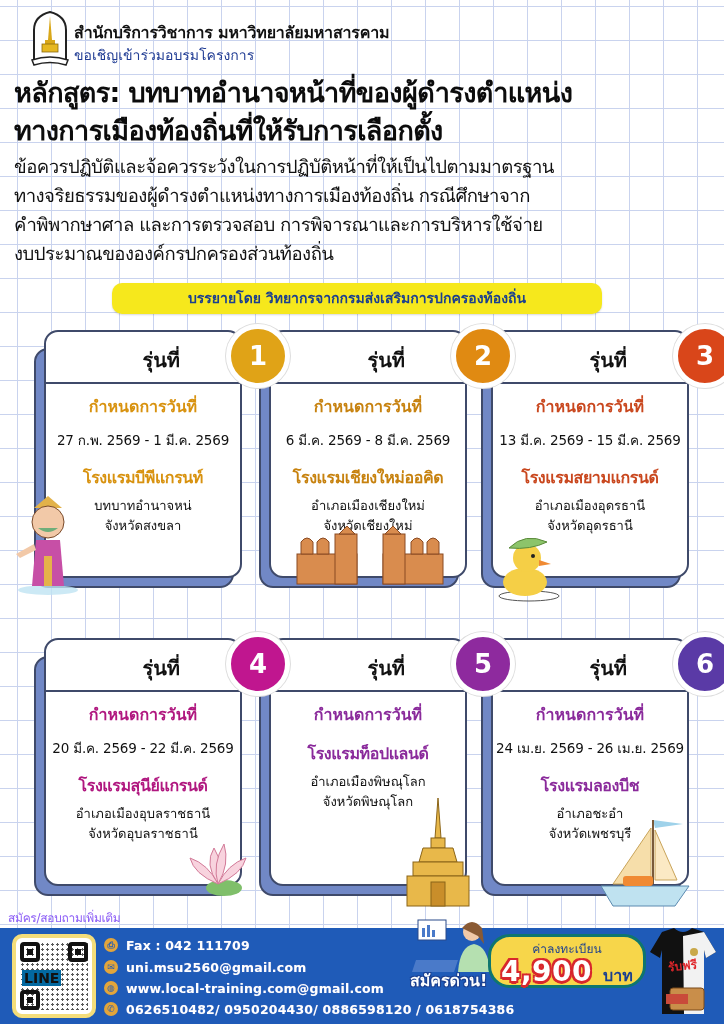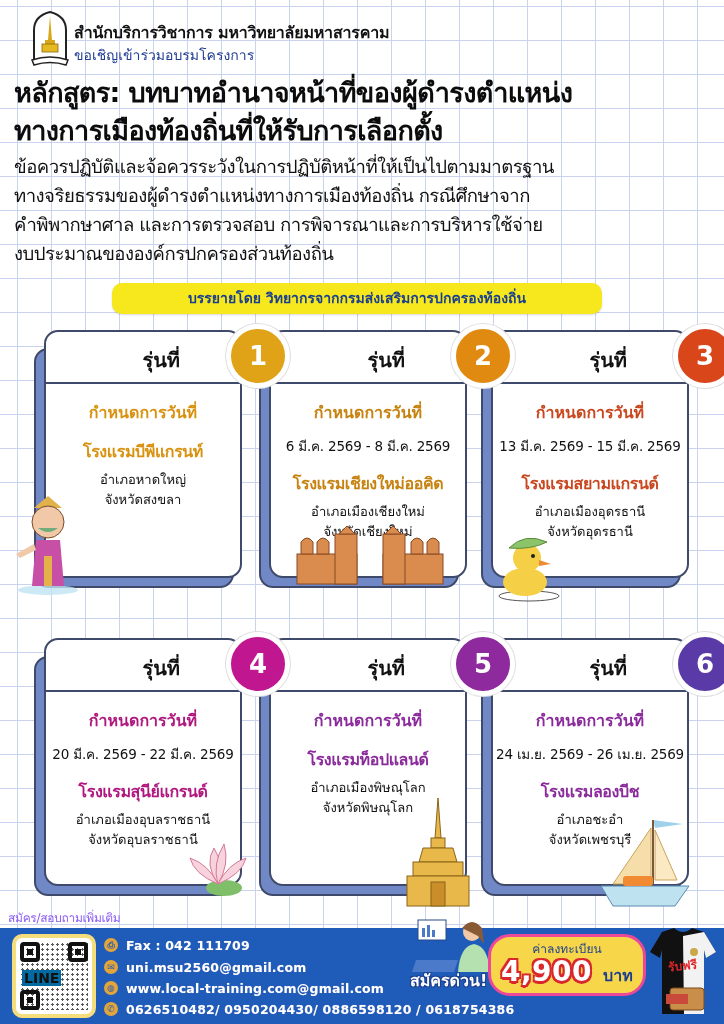--- a/index.html
+++ b/index.html
@@ -40,21 +40,21 @@
     background: #fff; border: 2px solid #3f4a6a; border-radius: 14px; overflow: hidden;
   }
   .card .head { height: 52px; border-bottom: 2px solid #3f4a6a; position: relative; }
   .card .round-label { position: absolute; right: 60px; top: 12px; font-size: 20px; font-weight: bold; color: #111; }
   .card .badge {
     position: absolute; right: -14px; top: -10px; width: 64px; height: 64px; border-radius: 50%;
     border: 5px solid #fff; box-shadow: 0 0 0 1px #ddd;
     color: #fff; font-weight: bold; font-size: 26px; text-align: center; line-height: 54px;
     z-index: 3;
   }
-  .card .body { text-align: center; padding-top: 16px; }
+  .card .body { text-align: center; padding-top: 10px; }
   .card .date-label { font-size: 16px; font-weight: bold; }
   .card .date-range { font-size: 13.5px; margin-top: 10px; color: #111; white-space: nowrap; letter-spacing: -0.2px; }
   .card .hotel { font-size: 16px; font-weight: bold; margin-top: 14px; white-space: nowrap; letter-spacing: -0.4px; }
   .card .district, .card .province { font-size: 13px; color: #111; line-height: 20px; }
   .card .district { margin-top: 6px; }
   .card .deco { position: absolute; z-index: 4; }
 
   .footer-label { position: absolute; left: 8px; top: 908px; font-size: 12px; font-weight: normal; color: #8b5cf6; letter-spacing: -0.3px; }
   .footer { position: absolute; left: 0; top: 928px; width: 724px; height: 96px; background: #1f5bb8; }
   .qr {
@@ -71,22 +71,22 @@
   .qr .line-tag { position: absolute; left: 6px; top: 32px; background: #0369a1; font-size: 14px; font-weight: bold; padding: 0 2px; }
 
   .contact { position: absolute; left: 104px; height: 20px; display: flex; align-items: center; }
   .contact .ic { width: 14px; height: 14px; border-radius: 50%; background: #e2a53b; margin-right: 8px; color: #1f5bb8; font-size: 9px; text-align: center; line-height: 14px; font-weight: bold; }
   .contact .txt {
     font-family: "DejaVu Sans", sans-serif; font-size: 12.5px; font-weight: bold; color: #ffffff;
     letter-spacing: 0.2px; text-shadow: 0 0 1px #6c84c9; white-space: nowrap;
   }
 
   .price-box {
-    position: absolute; left: 488px; top: 934px; width: 158px; height: 62px;
-    background: #f7d64a; border: 3px solid #ec4899; border-radius: 22px;
+    position: absolute; left: 488px; top: 934px; width: 158px; height: 54px;
+    background: #f7d64a; border: 3px solid #0f766e; border-radius: 22px;
   }
   .price-label { position: absolute; left: 0; width: 100%; top: 2px; text-align: center; font-size: 12px; color: #1b3f8f; }
   .price-value {
     position: absolute; left: 10px; top: 18px; font-size: 28px; font-weight: bold; color: #fff;
     text-shadow: -2px -2px 0 #d8272d, 2px -2px 0 #d8272d, -2px 2px 0 #d8272d, 2px 2px 0 #d8272d, 0 3px 0 #d8272d;
     letter-spacing: 0.5px;
   }
   .price-unit { position: absolute; left: 112px; top: 26px; font-size: 16px; font-weight: bold; color: #1b3f8f; }
   .apply-now {
     position: absolute; left: 410px; top: 968px; font-size: 16px; font-weight: bold; color: #fff;
@@ -125,22 +125,23 @@
 <div class="lecturer-pill">บรรยายโดย วิทยากรจากกรมส่งเสริมการปกครองท้องถิ่น</div>
 
 <div class="card" style="left:34px; top:330px;">
   <div class="shadow"></div>
   <div class="panel">
     <div class="head">
       <span class="round-label">รุ่นที่</span>
     </div>
     <div class="body">
       <div class="date-label" style="color:#d8920f">กำหนดการวันที่</div>
+      <div class="date-range">27 ก.พ. 2569 - 1 มี.ค. 2569</div>
       <div class="hotel" style="color:#d8920f">โรงแรมบีพีแกรนท์</div>
-      <div class="district">อำเภอหาดใหญ่</div>
+      <div class="district">บทบาทอำนาจหน่</div>
       <div class="province">จังหวัดสงขลา</div>
     </div>
   </div>
   <div class="badge" style="background:#e0a317; right:-16px; top:-6px;">1</div>
   <svg class="deco" style="left:-22px; top:166px;" width="70" height="100" viewBox="0 0 70 100">
     <ellipse cx="36" cy="94" rx="30" ry="5" fill="#bfe3f2" opacity="0.8"></ellipse>
     <path d="M22 12 L36 0 L50 12 Z" fill="#e2b24a"></path>
     <circle cx="36" cy="26" r="16" fill="#f2c9a8" stroke="#7a4a2a" stroke-width="1"></circle>
     <path d="M26 32 Q36 40 46 32" fill="#6fae7a"></path>
     <path d="M24 44 L48 44 L52 90 L20 90 Z" fill="#c74fa6"></path>

